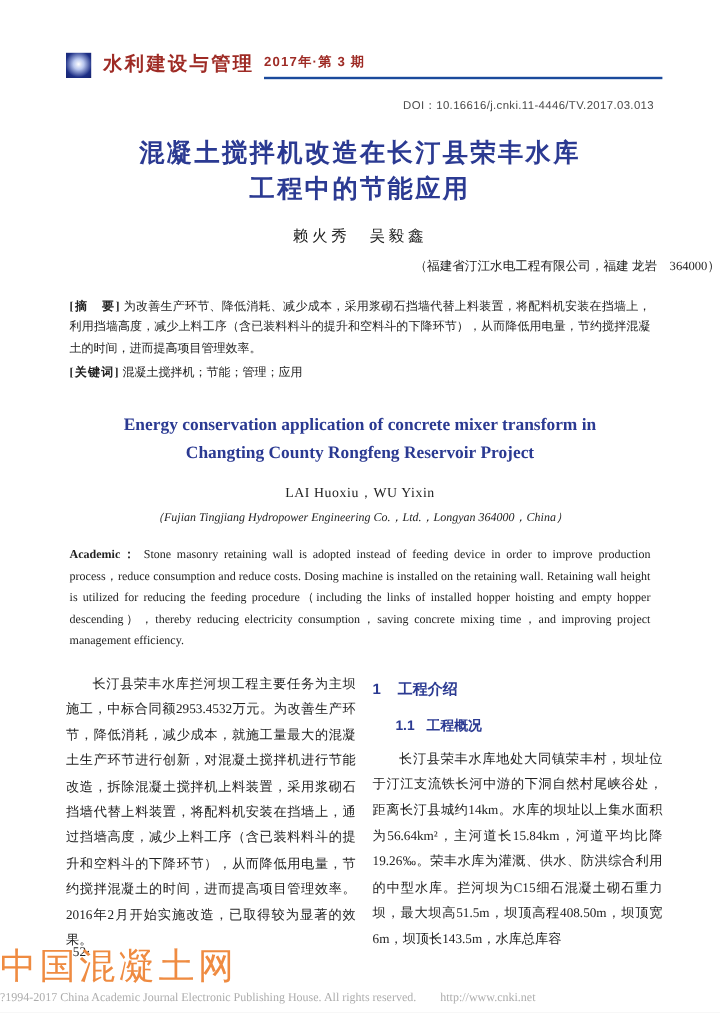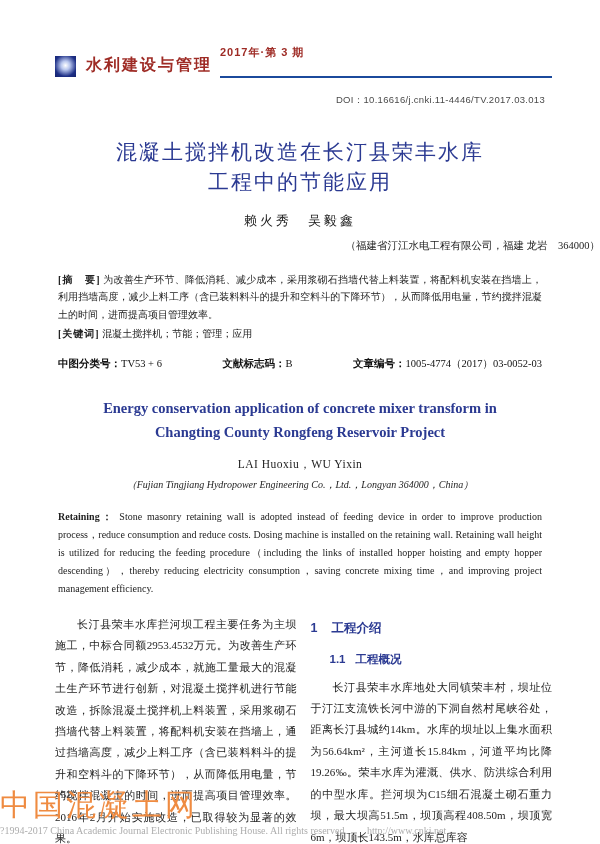--- a/index.html
+++ b/index.html
@@ -22,37 +22,37 @@
     width: 21px; height: 21px; flex: 0 0 21px;
     background: radial-gradient(circle at 50% 45%, #ffffff 0%, #b8c6ee 28%, #1d2f86 70%, #15226b 100%);
     margin-right: 10px; margin-bottom: 1px;
   }
   .jname {
     font-family: "Liberation Sans", "DejaVu Sans", sans-serif;
     font-weight: bold; font-size: 16px; color: #9e2b25;
     letter-spacing: 2px; margin-right: 8px; padding-bottom: 2px;
   }
   .jissue-line {
-    flex: 1; border-bottom: 2.5px solid #1b4a9c; padding-bottom: 16px;
+    flex: 1; border-bottom: 2.5px solid #1b4a9c; padding-bottom: 4px;
   }
   .jissue {
     font-family: "Liberation Sans", "DejaVu Sans", sans-serif;
     font-weight: bold; font-size: 11px; color: #9e2b25; letter-spacing: 1px;
   }
   
   .doi {
     text-align: right; margin: 16px 55px 0 0;
     font-family: "Liberation Sans", "DejaVu Sans", sans-serif;
     font-size: 9.5px; color: #4a4a4a; letter-spacing: 0.3px;
   }
   
   .title-zh {
-    margin-top: 30px; text-align: center;
+    margin-top: 18px; text-align: center;
     font-family: "Liberation Sans", "DejaVu Sans", sans-serif;
-    font-weight: normal; font-size: 21px; color: #2b3a92;
+    font-weight: bold; font-size: 21px; color: #2b3a92;
     line-height: 1.45; letter-spacing: 2px;
   }
   .authors-zh { margin-top: 14px; text-align: center; font-size: 13px; color: #222; letter-spacing: 3px; }
   .affil-zh   { margin-top: 9px;  text-align: right; font-size: 10.5px; color: #222; }
   
   .abs-block { margin: 18px 58px 0 58px; font-size: 10px; line-height: 1.75; text-align: justify; color: #222; }
   .abs-label { font-weight: bold; letter-spacing: 1px; }
   .kw-line   { margin: 4px 58px 0 58px; font-size: 10px; color: #222; }
   
   .class-row {
@@ -131,36 +131,31 @@
   <div class="abs-block">
     <span class="abs-label">[摘　要]</span>
     <span>为改善生产环节、降低消耗、减少成本，采用浆砌石挡墙代替上料装置，将配料机安装在挡墙上，利用挡墙高度，减少上料工序（含已装料料斗的提升和空料斗的下降环节），从而降低用电量，节约搅拌混凝土的时间，进而提高项目管理效率。</span>
   </div>
 
   <div class="kw-line">
     <span class="abs-label">[关键词]</span>
     <span>混凝土搅拌机；节能；管理；应用</span>
   </div>
 
-  <div class="class-row">
-    <span><b>中图分类号：</b><span>TV53 + 6</span></span>
-    <span><b>文献标志码：</b><span>B</span></span>
-    <span><b>文章编号：</b><span>1005-4774（2017）03-0052-03</span></span>
-  </div>
 
   <div class="title-en">
     <div>Energy conservation application of concrete mixer transform in</div>
     <div>Changting County Rongfeng Reservoir Project</div>
   </div>
 
   <div class="authors-en">LAI Huoxiu，WU Yixin</div>
   <div class="affil-en">（Fujian Tingjiang Hydropower Engineering Co.，Ltd.，Longyan 364000，China）</div>
 
   <div class="abs-en">
-    <span class="lbl">Retaining：</span>
+    <span class="lbl">Academic：</span>
     <span>Stone masonry retaining wall is adopted instead of feeding device in order to improve production process，reduce consumption and reduce costs. Dosing machine is installed on the retaining wall. Retaining wall height is utilized for reducing the feeding procedure（including the links of installed hopper hoisting and empty hopper descending），thereby reducing electricity consumption，saving concrete mixing time，and improving project management efficiency.</span>
   </div>
 
 
   <div class="columns">
     <div class="col">
       <p>长汀县荣丰水库拦河坝工程主要任务为主坝施工，中标合同额2953.4532万元。为改善生产环节，降低消耗，减少成本，就施工量最大的混凝土生产环节进行创新，对混凝土搅拌机进行节能改造，拆除混凝土搅拌机上料装置，采用浆砌石挡墙代替上料装置，将配料机安装在挡墙上，通过挡墙高度，减少上料工序（含已装料料斗的提升和空料斗的下降环节），从而降低用电量，节约搅拌混凝土的时间，进而提高项目管理效率。2016年2月开始实施改造，已取得较为显著的效果。</p>
     </div>
     <div class="col">
       <div class="sec-h1">

